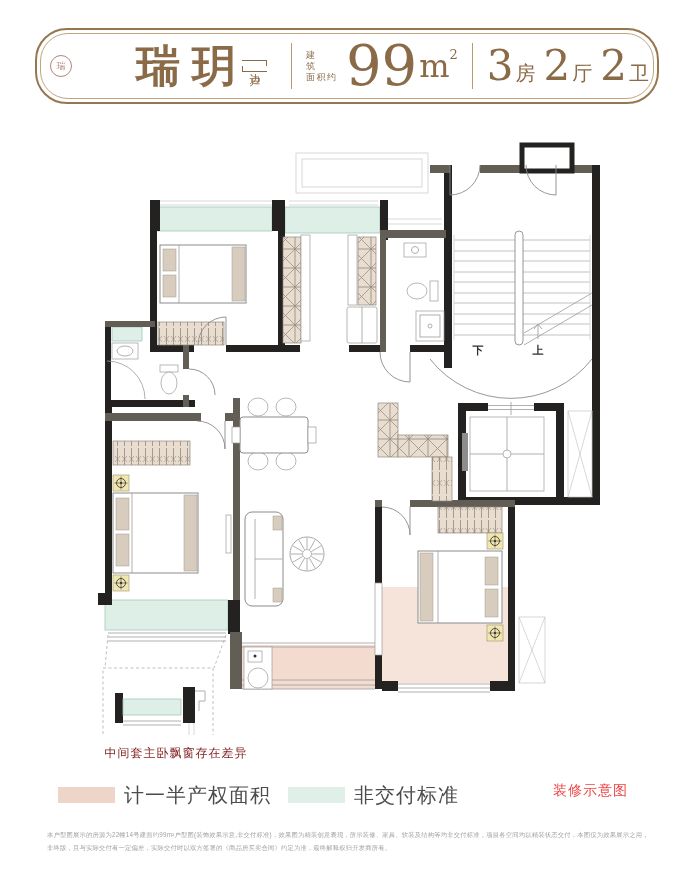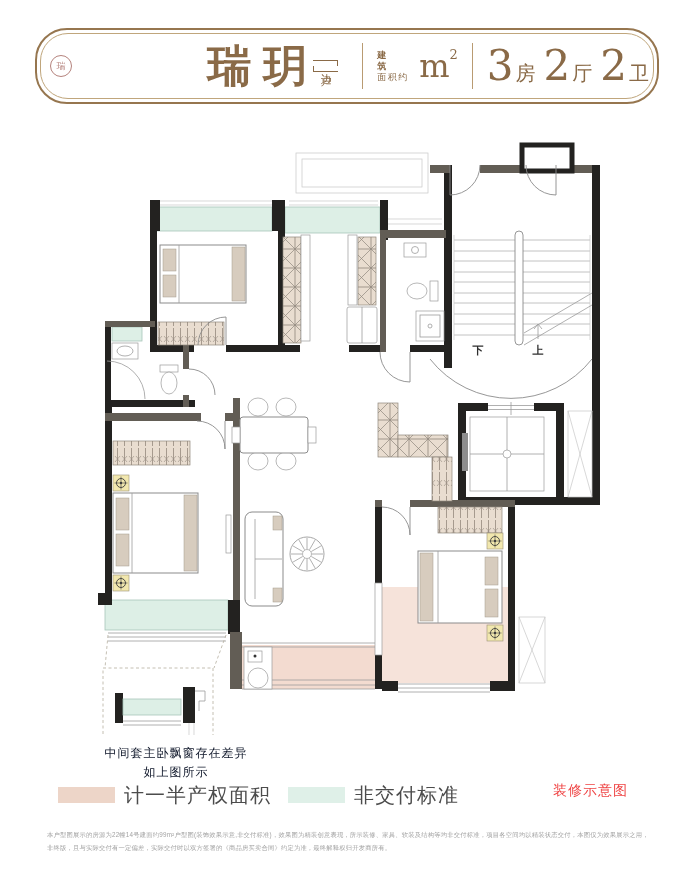--- a/index.html
+++ b/index.html
@@ -13,21 +13,21 @@
   .seal{position:absolute;left:13px;top:50%;transform:translateY(-50%);width:20px;height:20px;
         border:1.5px solid #b5837d;border-radius:50%;color:#b5837d;font-size:9px;line-height:20px;
         text-align:center;font-family:"DejaVu Serif",serif;}
   .h-content{position:absolute;inset:0;display:flex;align-items:center;justify-content:flex-end;color:#8a6a47;margin-left:28px;}
   .brand{font-family:"DejaVu Serif",serif;font-weight:bold;font-size:44px;letter-spacing:12px;margin-left:8px;}
   .edge-tag{position:relative;writing-mode:vertical-rl;font-size:11px;letter-spacing:2px;padding:4px 5px;margin:0 10px 0 -6px;color:#8a6a47;}
   .edge-tag::before{content:'';position:absolute;top:0;left:0;right:0;height:5px;border-top:1px solid #8a6a47;border-right:1px solid #8a6a47;}
   .edge-tag::after{content:'';position:absolute;bottom:0;left:0;right:0;height:5px;border-bottom:1px solid #8a6a47;border-left:1px solid #8a6a47;}
   .vdiv{width:1px;height:46px;background:#b99b72;margin:0 14px;}
   .area-prefix{font-size:9px;line-height:11px;width:36px;margin-right:4px;}
-  .area-prefix .l1{letter-spacing:12px;font-weight:bold;}
+  .area-prefix .l1{letter-spacing:12px;}
   .area-prefix .l2{letter-spacing:1.5px;}
   .num-big{font-family:"DejaVu Serif",serif;font-size:56px;line-height:56px;}
   .unit-m{font-family:"DejaVu Serif",serif;font-size:32px;margin-left:2px;}
   .unit-sup{font-family:"DejaVu Serif",serif;font-size:13px;vertical-align:18px;}
   .room-group{display:flex;align-items:baseline;margin-right:8px;}
   .room-num{font-family:"DejaVu Serif",serif;font-size:42px;line-height:46px;}
   .room-unit{font-size:20px;margin-left:2px;}
 
   
   .w{fill:#232220;}
@@ -40,41 +40,42 @@
   .tan{fill:#d7ccbe;stroke:#a39a8d;stroke-width:0.5;}
   .hat{stroke:#8f867c;stroke-width:0.7;}
   .tl{stroke:#9c9c9c;stroke-width:0.8;fill:none;}
   .tl2{stroke:#c7c7c7;stroke-width:0.7;fill:none;}
   .tread{stroke:#b3b3b3;stroke-width:0.8;fill:none;}
   .arc{stroke:#8b8b8b;stroke-width:0.9;fill:none;}
   .dash{stroke:#b5ae9f;stroke-width:0.8;fill:none;stroke-dasharray:3 2.5;}
   .stx{font-family:"DejaVu Sans",sans-serif;font-size:11px;font-weight:bold;fill:#2e2e2e;}
 
   
-  .note{left:80px;top:744px;width:192px;text-align:center;font-size:12px;line-height:19px;color:#0f172a;letter-spacing:1px;}
+  .note{left:80px;top:744px;width:192px;text-align:center;font-size:12px;line-height:19px;color:#7f1d1d;letter-spacing:1px;}
   .swatch{height:16px;width:57px;top:787px;}
   .legend-label{top:782px;font-size:20px;color:#4c4c4c;letter-spacing:1px;}
   .caption{left:553px;top:782px;font-size:14px;color:#ef4444;letter-spacing:1px;}
   .disclaimer{left:47px;top:829px;width:606px;font-size:6.3px;line-height:12.5px;color:#a2a2a2;letter-spacing:0.2px;}
   .disclaimer div{white-space:nowrap;overflow:hidden;}
 </style>
 </head>
 <body>
 
 <div class="abs plaque">
   <div class="plaque-inner"></div>
   <span class="seal">瑞</span>
   <div class="h-content">
     <span class="brand">瑞玥</span>
     <span class="edge-tag"><span>边户</span></span>
     <span class="vdiv"></span>
     <span class="area-prefix">
       <span class="l1" style="display:block">建筑</span>
       <span class="l2" style="display:block">面积约</span>
     </span>
+    <span class="num-big">99</span>
     <span class="unit-m"><span>m</span><span class="unit-sup">2</span></span>
     <span class="vdiv"></span>
     <span class="room-group">
       <span class="room-num">3</span>
         <span class="room-unit">房</span>
     </span>
     <span class="room-group">
       <span class="room-num">2</span>
         <span class="room-unit">厅</span>
     </span>
@@ -309,21 +310,20 @@
     <rect class="w" x="97" y="552" width="12" height="36"></rect>
     <rect class="gw" x="37" y="564" width="58" height="16"></rect>
     <path class="tl" d="M37,586 H95 M37,590 H95"></path>
     <path class="tl" d="M109,556 h10 M119,556 v10 M119,566 h-6 M113,566 v10"></path>
     <path class="tl2" d="M103,588 V608 M108,588 V608"></path>
   </g>
 </svg>
 
 <div class="abs note">
   <div>中间套主卧飘窗存在差异</div>
-  <div>如上图所示</div>
 </div>
 
 <div class="abs swatch" style="left: 58px; background: rgb(237, 213, 200);"></div>
 <div class="abs legend-label" style="left:124px;">计一半产权面积</div>
 
 <div class="abs swatch" style="left: 288px; background: rgb(223, 240, 232);"></div>
 <div class="abs legend-label" style="left:354px;">非交付标准</div>
 
 <div class="abs caption">装修示意图</div>
 

